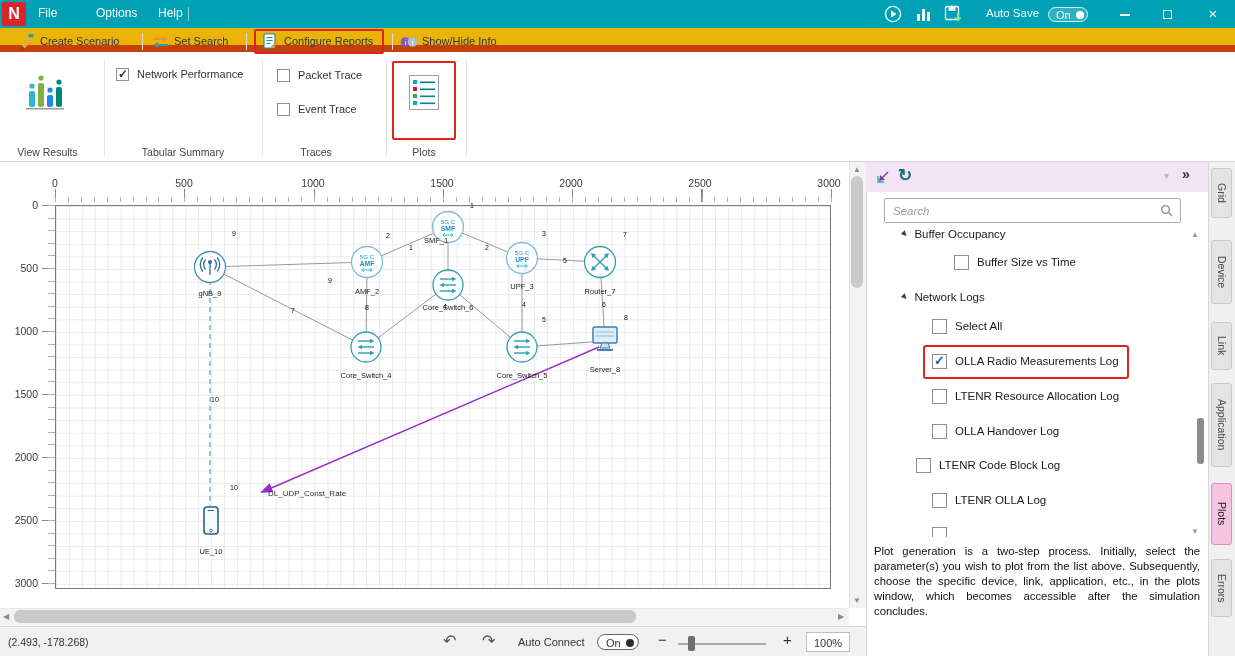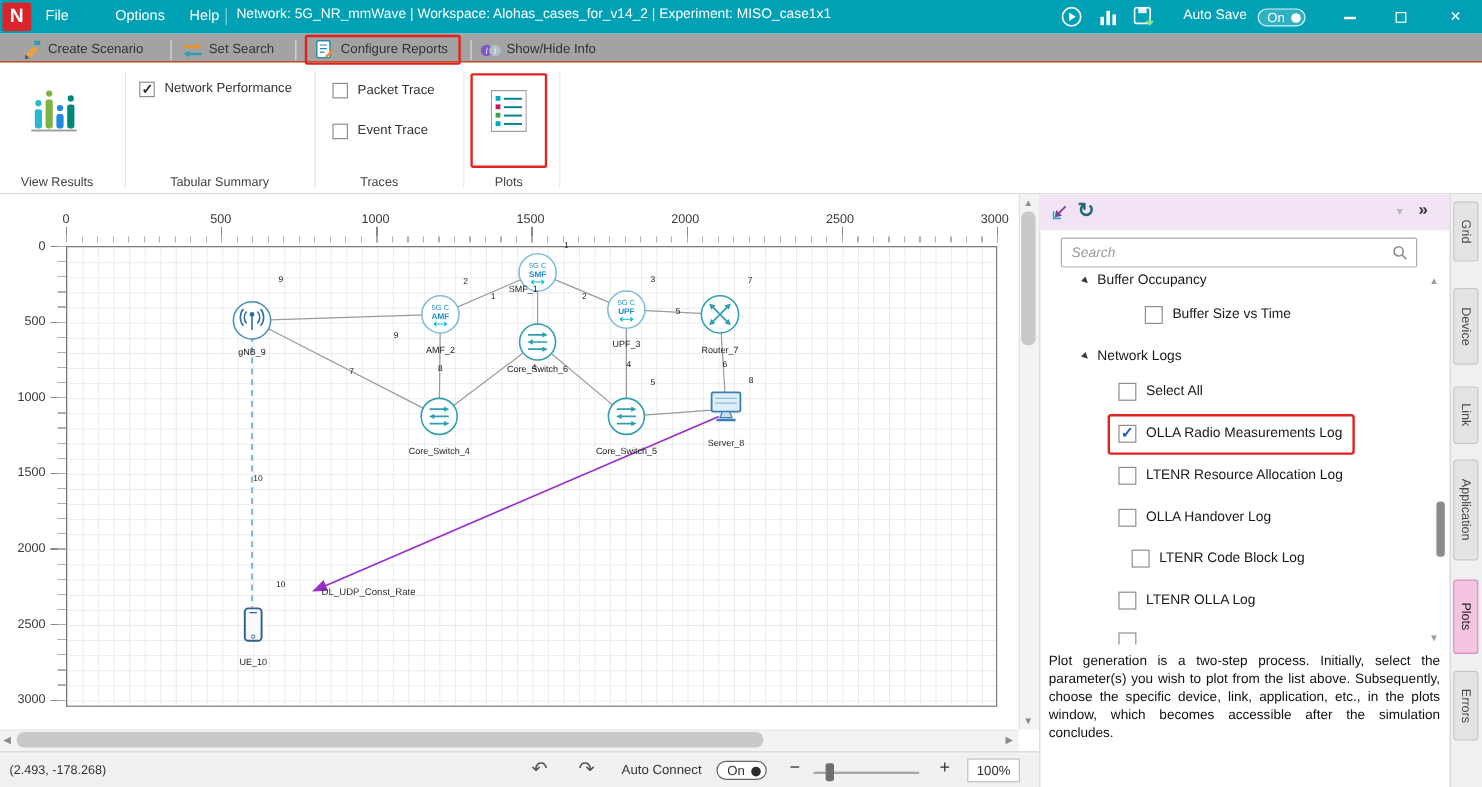--- a/index.html
+++ b/index.html
@@ -9,21 +9,21 @@
   
   #titlebar{left:0;top:0;width:1235px;height:28px;background:#00A1B5;color:#fff}
   .menu-item{position:absolute;top:6px;font-size:12px;color:#fff;cursor:default}
   .tb-divider{position:absolute;top:7px;width:1px;height:14px;background:rgba(255,255,255,.55)}
   #logo{position:absolute;left:2px;top:2px;width:24px;height:24px;background:#D9262C;border-radius:2px;color:#fff;font-weight:bold;font-size:16px;text-align:center;line-height:24px}
   .win-btn{position:absolute;top:0;width:34px;height:28px;color:#fff;text-align:center;line-height:28px;font-size:13px}
   .max-glyph{display:inline-block;width:9px;height:9px;border:1.2px solid #fff;vertical-align:middle}
   .min-glyph{display:inline-block;width:10px;height:2px;background:#fff;vertical-align:middle}
   .pill{position:absolute;border-radius:8px;font-size:11px}
   
-  #toolbar{left:0;top:28px;width:1235px;height:24px;background:#a3a3a3;border-bottom:1px solid #c2410c}
+  #toolbar{left:0;top:28px;width:1235px;height:24px;background:#eab308;border-bottom:7px solid #c2410c}
   .tool-label{position:absolute;top:7px;font-size:11px;color:#333}
   .tool-sep{position:absolute;top:5px;width:1px;height:17px;background:#DCDCDC}
   
   #ribbon{left:0;top:55px;width:1235px;height:107px;background:#fff;border-bottom:1px solid #D5D5D5}
   .rib-sep{position:absolute;width:1px;background:#E7E7E7;top:60px;height:96px}
   .grp-label{position:absolute;top:146px;font-size:10.5px;color:#444;text-align:center}
   .cb{display:inline-block;position:relative;width:15px;height:15px;border:1px solid #8F8F8F;background:#fff;flex:none}
   .cb.sm{width:13px;height:13px}
   .cb.checked-dark::after{content:"\2713";position:absolute;left:1px;top:-2px;font-size:12px;font-weight:bold;color:#333}
   .cb.checked-blue::after{content:"\2713";position:absolute;left:1px;top:-2px;font-size:13px;font-weight:bold;color:#1E5FBF}
@@ -80,21 +80,20 @@
 </style>
 </head>
 <body>
 
 <div id="titlebar" class="abs">
   <div id="logo">N</div>
   <span class="menu-item" style="left:38px">File</span>
   <span class="menu-item" style="left:96px">Options</span>
   <span class="menu-item" style="left:158px">Help</span>
   <span class="tb-divider" style="left:188px"></span>
-  <span class="menu-item" style="left:197px;font-size:11.5px">Network: 5G_NR_mmWave | Workspace: Alohas_cases_for_v14_2 | Experiment: MISO_case1x1</span>
 
   <svg class="abs" style="left:884px;top:5px" width="18" height="18" viewBox="0 0 18 18">
     <circle cx="9" cy="9" r="7.6" fill="none" stroke="#fff" stroke-width="1.4"></circle>
     <path d="M7 5.5 L12.5 9 L7 12.5 Z" fill="#fff"></path>
   </svg>
   <svg class="abs" style="left:916px;top:6px" width="16" height="16" viewBox="0 0 16 16">
     <rect x="1" y="8" width="3" height="7" fill="#fff"></rect>
       <rect x="6" y="3" width="3" height="12" fill="#fff"></rect>
       <rect x="11" y="6" width="3" height="9" fill="#fff"></rect>
   </svg>
@@ -441,21 +440,21 @@
     <span class="lbl">OLLA Radio Measurements Log</span>
   </div>
   <div class="tree-cb-row" style="left:66px;top:161px">
     <span class="cb"></span>
     <span class="lbl">LTENR Resource Allocation Log</span>
   </div>
   <div class="tree-cb-row" style="left:66px;top:196px">
     <span class="cb"></span>
     <span class="lbl">OLLA Handover Log</span>
   </div>
-  <div class="tree-cb-row" style="left:77px;top:230px">
+  <div class="tree-cb-row" style="left:50px;top:230px">
     <span class="cb"></span>
     <span class="lbl">LTENR Code Block Log</span>
   </div>
   <div class="tree-cb-row" style="left:66px;top:265px">
     <span class="cb"></span>
     <span class="lbl">LTENR OLLA Log</span>
   </div>
   <div class="tree-cb-row" style="left:66px;top:299px">
     <span class="cb"></span>
   </div>

